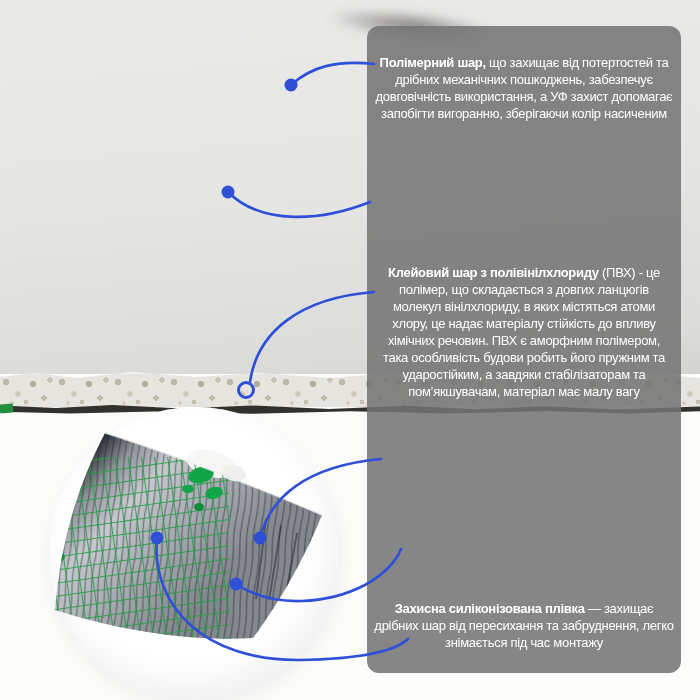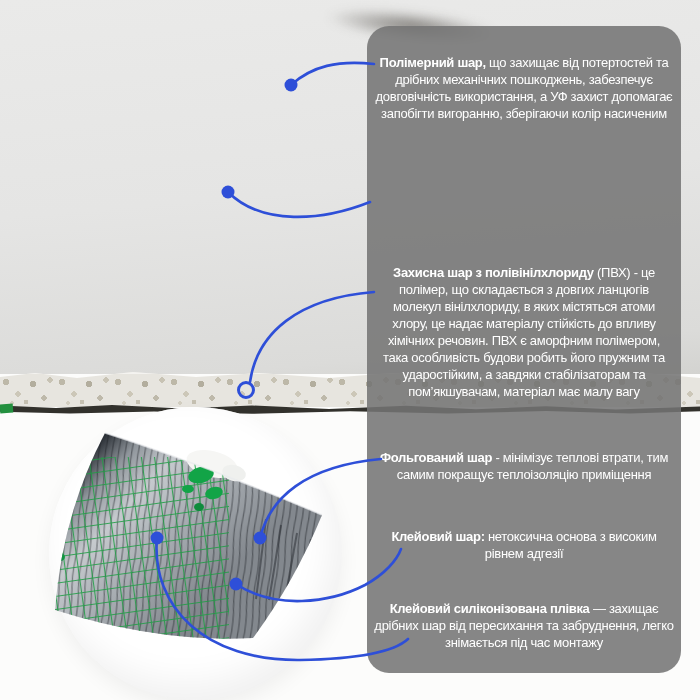--- a/index.html
+++ b/index.html
@@ -45,21 +45,21 @@
   
   .circle-inset{
     position:absolute; left:49px; top:407px; width:293px; height:293px; z-index:5;
     border-radius:50%; background:#fff;
     box-shadow: inset -10px -16px 34px rgba(0,0,0,0.06), inset 8px 12px 22px rgba(255,255,255,0.9), 0 8px 20px rgba(0,0,0,0.05);
   }
   .circle-inset svg{position:absolute;left:0;top:0;}
   
   .info-panel{
     position:absolute; left:367px; top:26px; width:314px; height:647px; z-index:6;
-    border-radius:22px;
+    border-radius:12px;
     background:var(--color-panel_overlay,rgba(116,116,116,0.87));
   }
   .callout-text{
     position:absolute; left:7px; right:7px;
     text-align:center; color:var(--color-text,#fff);
     font-size:13px; line-height:17px; letter-spacing:-0.3px;
   }
   .callout-text b{font-weight:bold;}
   .cb1{top:28px;} .cb2{top:137px;} .cb3{top:238px;}
   .cb4{top:423px;} .cb5{top:502px;} .cb6{top:574px;}
@@ -127,33 +127,25 @@
       <path d="M56,26 Q150,56 273,108" stroke="#e8eaec" stroke-width="1.5" fill="none" opacity="0.7"></path>
     </svg>
   </div>
 
   <div class="info-panel">
     <div class="callout-text cb1">
       <b>Полімерний шар,</b>
       <span>що захищає від потертостей та дрібних механічних пошкоджень, забезпечує довговічність використання, а УФ захист допомагає запобігти вигоранню, зберігаючи колір насиченим</span>
     </div>
     <div class="callout-text cb3">
-      <b>Захисна шар з полівінілхлориду</b>
+      <b>Клейовий шар з полівінілхлориду</b>
       <span>(ПВХ) - це полімер, що складається з довгих ланцюгів молекул вінілхлориду, в яких містяться атоми хлору, це надає матеріалу стійкість до впливу хімічних речовин. ПВХ є аморфним полімером, така особливість будови робить його пружним та ударостійким, а завдяки стабілізаторам та пом’якшувачам, матеріал має малу вагу</span>
     </div>
-    <div class="callout-text cb4">
-      <b>Фольгований шар</b>
-      <span>- мінімізує теплові втрати, тим самим покращує теплоізоляцію приміщення</span>
-    </div>
-    <div class="callout-text cb5">
-      <b>Клейовий шар:</b>
-      <span>нетоксична основа з високим рівнем адгезії</span>
-    </div>
     <div class="callout-text cb6">
-      <b>Клейовий силіконізована плівка</b>
+      <b>Захисна силіконізована плівка</b>
       <span>— захищає дрібних шар від пересихання та забруднення, легко знімається під час монтажу</span>
     </div>
   </div>
 
   <svg class="lines-overlay" width="700" height="700" viewBox="0 0 700 700">
     <path class="curve" d="M291,85 C312,66 338,60 374,64"></path>
     <circle class="dot" cx="291" cy="85" r="6.5"></circle>
 
     <path class="curve" d="M228,192 C262,226 322,221 370,202"></path>
     <circle class="dot" cx="228" cy="192" r="6.5"></circle>

